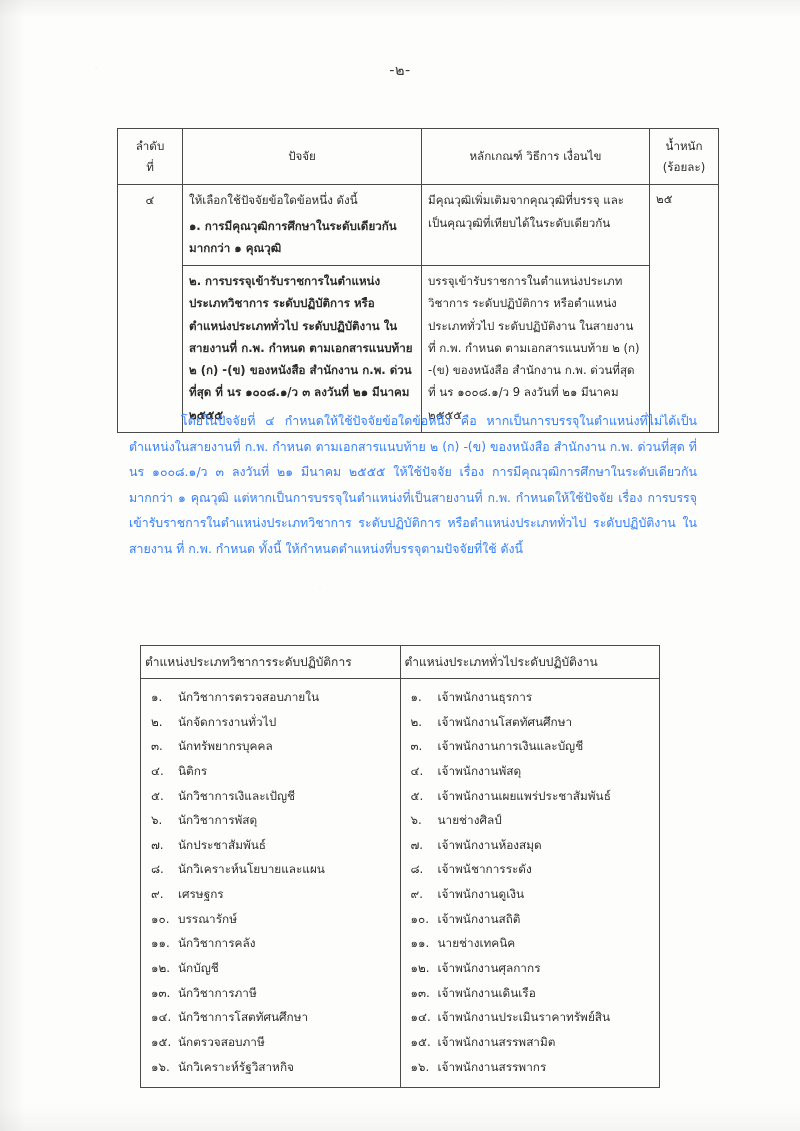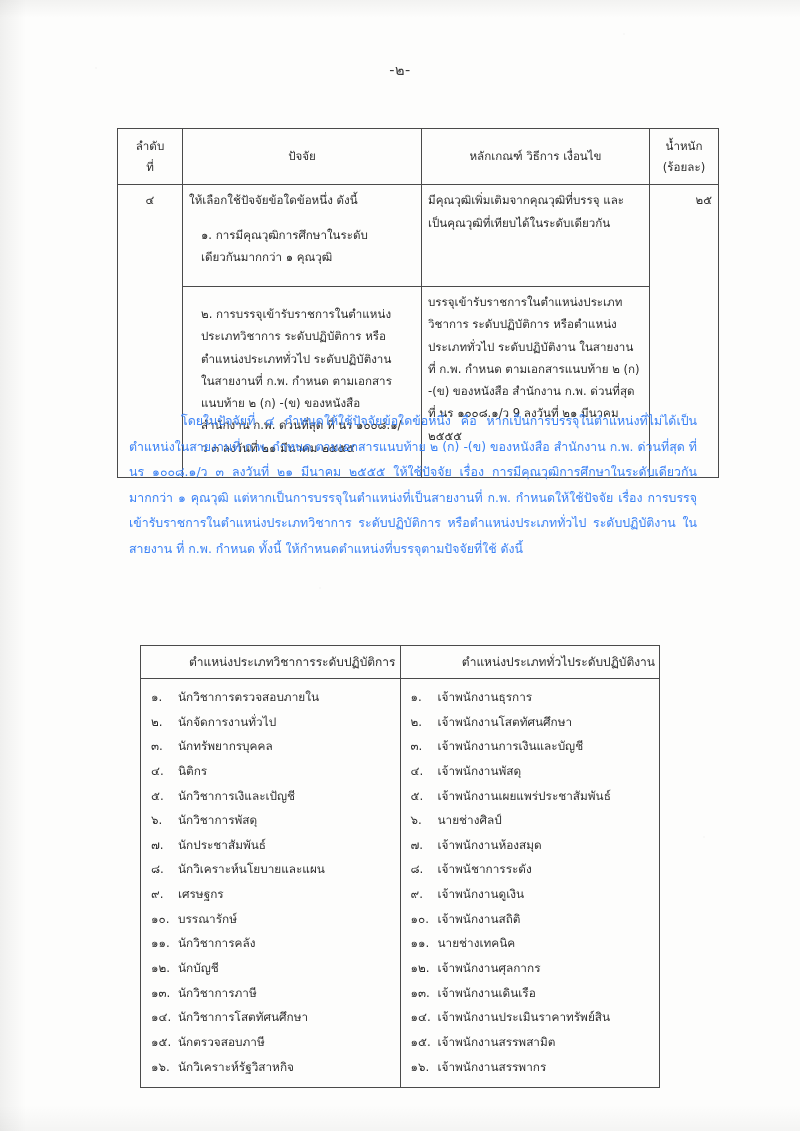--- a/index.html
+++ b/index.html
@@ -93,27 +93,28 @@
   .col-weight{ width: 60px; }
   .cell-no {
     text-align: center;
     vertical-align: top;
     padding-top: 7px;
   }
   .hdr-stack { display: block; }
   .hdr-stack span { display: block; }
 
   .factor-intro { margin: 0 0 3px 0; }
-  .sub-item { margin: 12px; }
+  .sub-item { margin: 0; font-weight: bold; }
 
   .rule-text { margin: 0; }
   .weight-cell {
-    text-align: right;
+    text-align: left;
     vertical-align: top;
     padding-top: 7px;
+    font-family: Liberation Mono, monospace;
   }
 
   
   .body-block {
     position: absolute;
     left: 129px;
     top: 408px;
     width: 568px;
     font-size: 12.4px;
     line-height: 2.06;
@@ -131,21 +132,21 @@
     left: 140px;
     top: 645px;
     width: 520px;
     border-collapse: collapse;
     table-layout: fixed;
     font-size: 11.8px;
     color: #2b2b2b;
   }
   .positions-table th {
     border: 1px solid #4a4a4a;
-    text-align: right;
+    text-align: left;
     font-weight: normal;
     padding: 6px 4px 7px 4px;
     font-size: 12px;
   }
   .positions-table td {
     border-left: 1px solid #4a4a4a;
     border-right: 1px solid #4a4a4a;
     padding: 0;
     vertical-align: top;
   }

